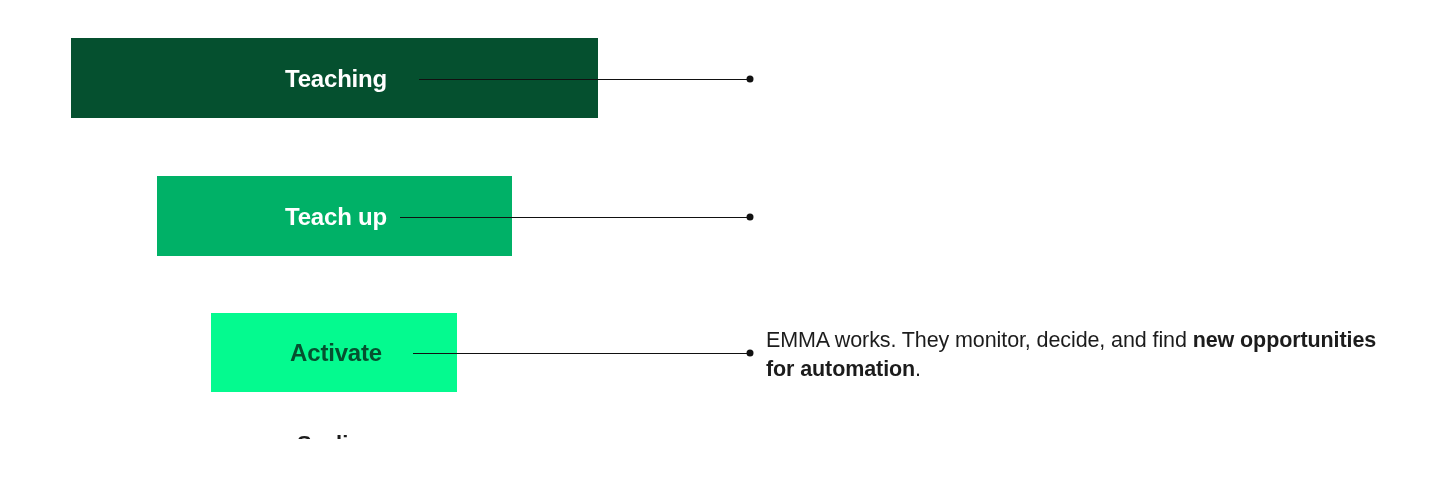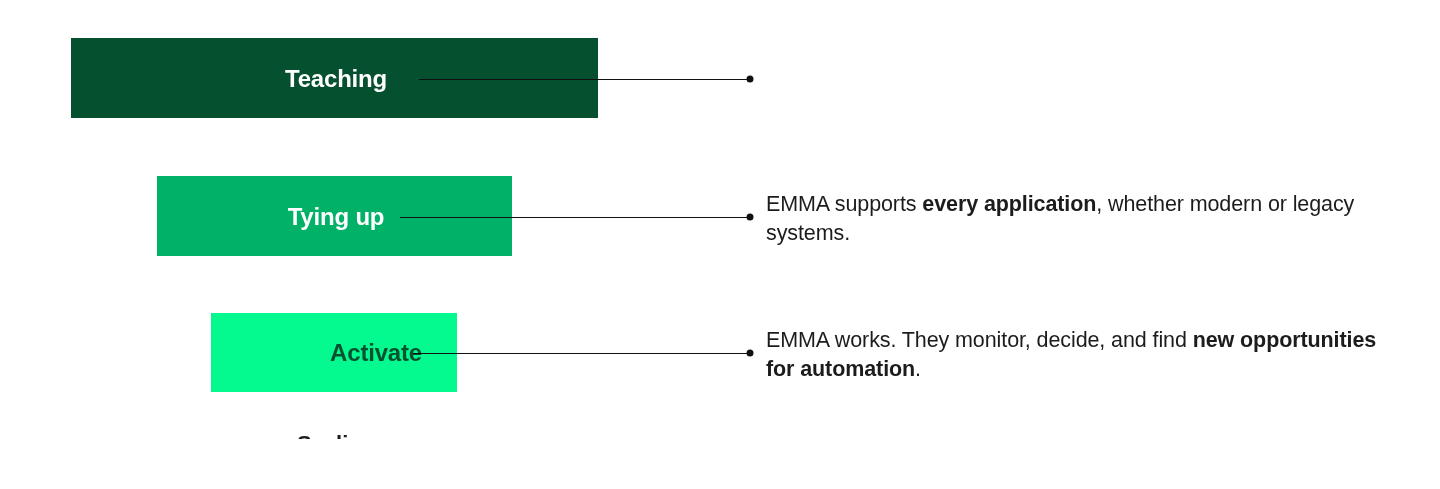--- a/index.html
+++ b/index.html
@@ -36,21 +36,21 @@
     transform: translate(-50%, -50%);
     line-height: 1;
   }
 
   #bar-teaching      { left: 71px;  top: 38px;  width: 527px; height: 80px; background: #05502F; }
   #bar-tying-up      { left: 157px; top: 176px; width: 355px; height: 80px; background: #00B167; }
   #bar-activate      { left: 211px; top: 313px; width: 246px; height: 79px; background: #04FA8F; }
 
   #label-teaching    { left: 336px; top: 79px;  color: #ffffff; }
   #label-tying-up    { left: 336px; top: 217px; color: #ffffff; }
-  #label-activate    { left: 336px; top: 353px; color: #05502F; margin-left: 40px; }
+  #label-activate    { left: 336px; top: 353px; color: #05502F; }
 
   
   #scaling-caption {
     position: absolute;
     left: 336px;
     top: 444px;
     transform: translate(-50%, -50%);
     font-weight: 700;
     font-size: 22px;
     color: #1c1c1c;
@@ -99,26 +99,23 @@
 <body>
 
 <div class="canvas">
 
   <div class="bar" id="bar-teaching"></div>
   <div class="bar-label" id="label-teaching">Teaching</div>
   <div class="connector-line" id="line-1"></div>
   <div class="connector-dot" id="dot-1"></div>
 
   <div class="bar" id="bar-tying-up"></div>
-  <div class="bar-label" id="label-tying-up">Tying up</div>
+  <div class="bar-label" id="label-tying-up">Teach up</div>
   <div class="connector-line" id="line-2"></div>
   <div class="connector-dot" id="dot-2"></div>
-  <div class="description" id="desc-2">
-    <span>EMMA supports </span><b>every application</b><span>, whether modern or legacy systems.</span>
-  </div>
 
   <div class="bar" id="bar-activate"></div>
   <div class="bar-label" id="label-activate">Activate</div>
   <div class="connector-line" id="line-3"></div>
   <div class="connector-dot" id="dot-3"></div>
   <div class="description" id="desc-3">
     <span>EMMA works. They monitor, decide, and find </span><b>new opportunities for automation</b><span>.</span>
   </div>
 
   <div id="scaling-caption">Scaling</div>

